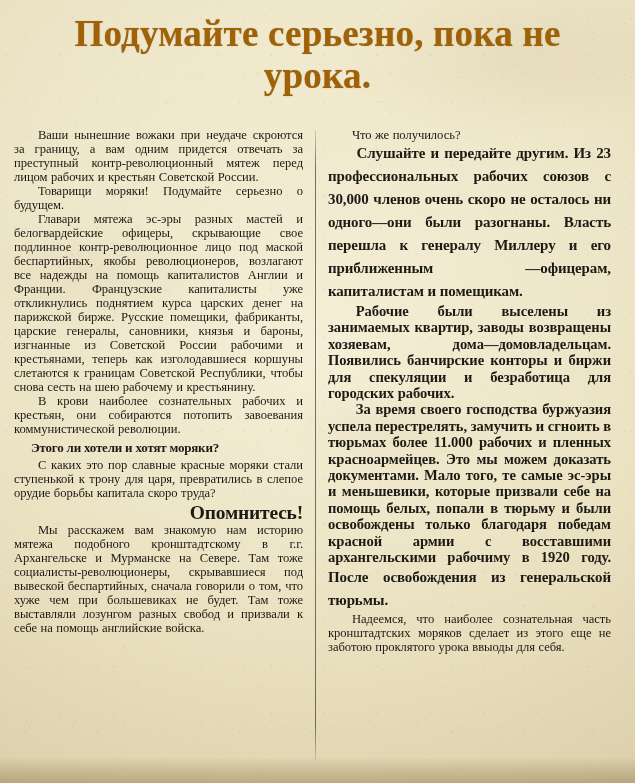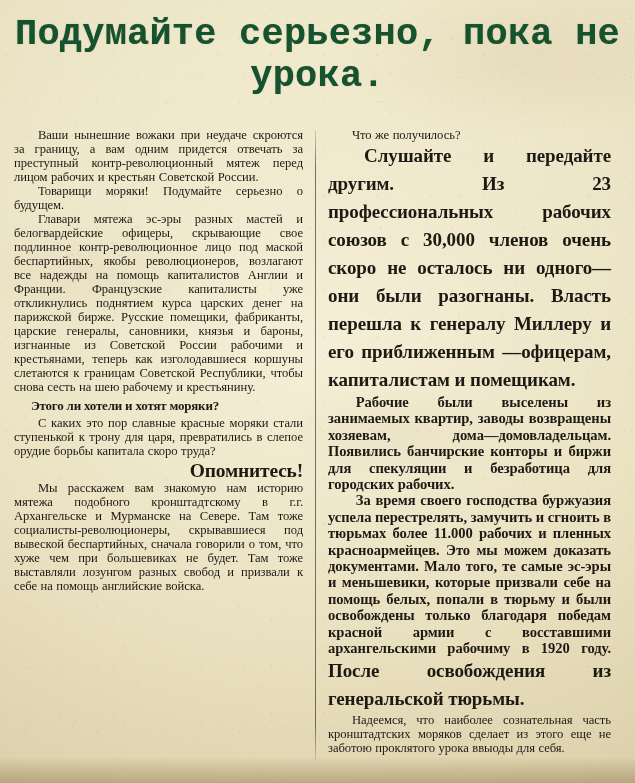--- a/index.html
+++ b/index.html
@@ -40,26 +40,26 @@
     position:absolute;left:0;right:0;bottom:0;height:26px;
     background:linear-gradient(180deg, rgba(150,128,82,0) 0%, rgba(150,128,82,.20) 45%, rgba(128,106,64,.34) 100%);
     mix-blend-mode:multiply;
   }
 
   #sheet{position:absolute;inset:0;}
 
   
   .title{
     text-align:center;
-    font-family:Liberation Mono, monospace;
+    font-family:Liberation Serif, serif;
     font-weight:700;
     font-size:37px;
     line-height:.98;
     letter-spacing:.2px;
-    color:#14532d;
+    color:#a16207;
     padding:16px 14px 0 14px;
     text-shadow:0 0 1px rgba(20,18,13,.35);
   }
   .title .l2{display:block;margin-top:6px;}
 
   
   .cols{
     position:absolute;top:128px;left:0;right:0;bottom:6px;
     display:flex;align-items:flex-start;
   }
@@ -74,21 +74,21 @@
   
   p{margin:0;text-indent:1.9em;text-align:justify;}
   .s{            
     font-size:12.6px;line-height:14.0px;letter-spacing:-.05px;
     word-spacing:.4px;
   }
   .m{            
     font-size:14.6px;line-height:16.4px;font-weight:600;letter-spacing:-.05px;
   }
   .l{            
-    font-size:19px;line-height:28px;font-weight:600;letter-spacing:-.1px;
+    font-size:15px;line-height:23px;font-weight:600;letter-spacing:-.1px;
   }
   .head{         
     font-size:13px;line-height:21px;font-weight:600;
     text-indent:1.3em;text-align:left;letter-spacing:-.2px;
     margin:1px 0 0 0;
   }
   .head2{
     font-size:19.5px;line-height:21px;font-weight:600;
     text-indent:1.3em;text-align:right;letter-spacing:-.2px;margin:2px 0 0 0;
   }
@@ -107,20 +107,21 @@
     <span>Подумайте серьезно, пока не</span>
     <span class="l2">урока.</span>
   </div>
 
   <div class="cols">
 
     <div class="col col-left">
       <p class="s">Ваши нынешние вожаки при неудаче скроются за границу, а вам одним придется отвечать за преступный контр-революционный мятеж перед лицом рабочих и крестьян Советской России.</p>
       <p class="s">Товарищи моряки! Подумайте серьезно о будущем.</p>
       <p class="s">Главари мятежа эс-эры разных мастей и белогвардейские офицеры, скрывающие свое подлинное контр-революционное лицо под маской беспартийных, якобы революционеров, возлагают все надежды на помощь капиталистов Англии и Франции. Французские капиталисты уже откликнулись поднятием курса царских денег на парижской бирже. Русские помещики, фабриканты, царские генералы, сановники, князья и бароны, изгнанные из Советской России рабочими и крестьянами, теперь как изголодавшиеся коршуны слетаются к границам Советской Республики, чтобы снова сесть на шею рабочему и крестьянину.</p>
+      <p class="s">В крови наиболее сознательных рабочих и крестьян, они собираются потопить завоевания коммунистической революции.</p>
       <p class="head">Этого ли хотели и хотят моряки?</p>
       <p class="s">С каких это пор славные красные моряки стали ступенькой к трону для царя, превратились в слепое орудие борьбы капитала скоро труда?</p>
       <p class="head2">Опомнитесь!</p>
       <p class="s">Мы расскажем вам знакомую нам историю мятежа подобного кронштадтскому в г.г. Архангельске и Мурманске на Севере. Там тоже социалисты-революционеры, скрывавшиеся под вывеской беспартийных, сначала говорили о том, что хуже чем при большевиках не будет. Там тоже выставляли лозунгом разных свобод и призвали к себе на помощь английские войска.</p>
     </div>
 
     <div class="rule"></div>
 
     <div class="col col-right">
       <p class="s">Что же получилось?</p>

